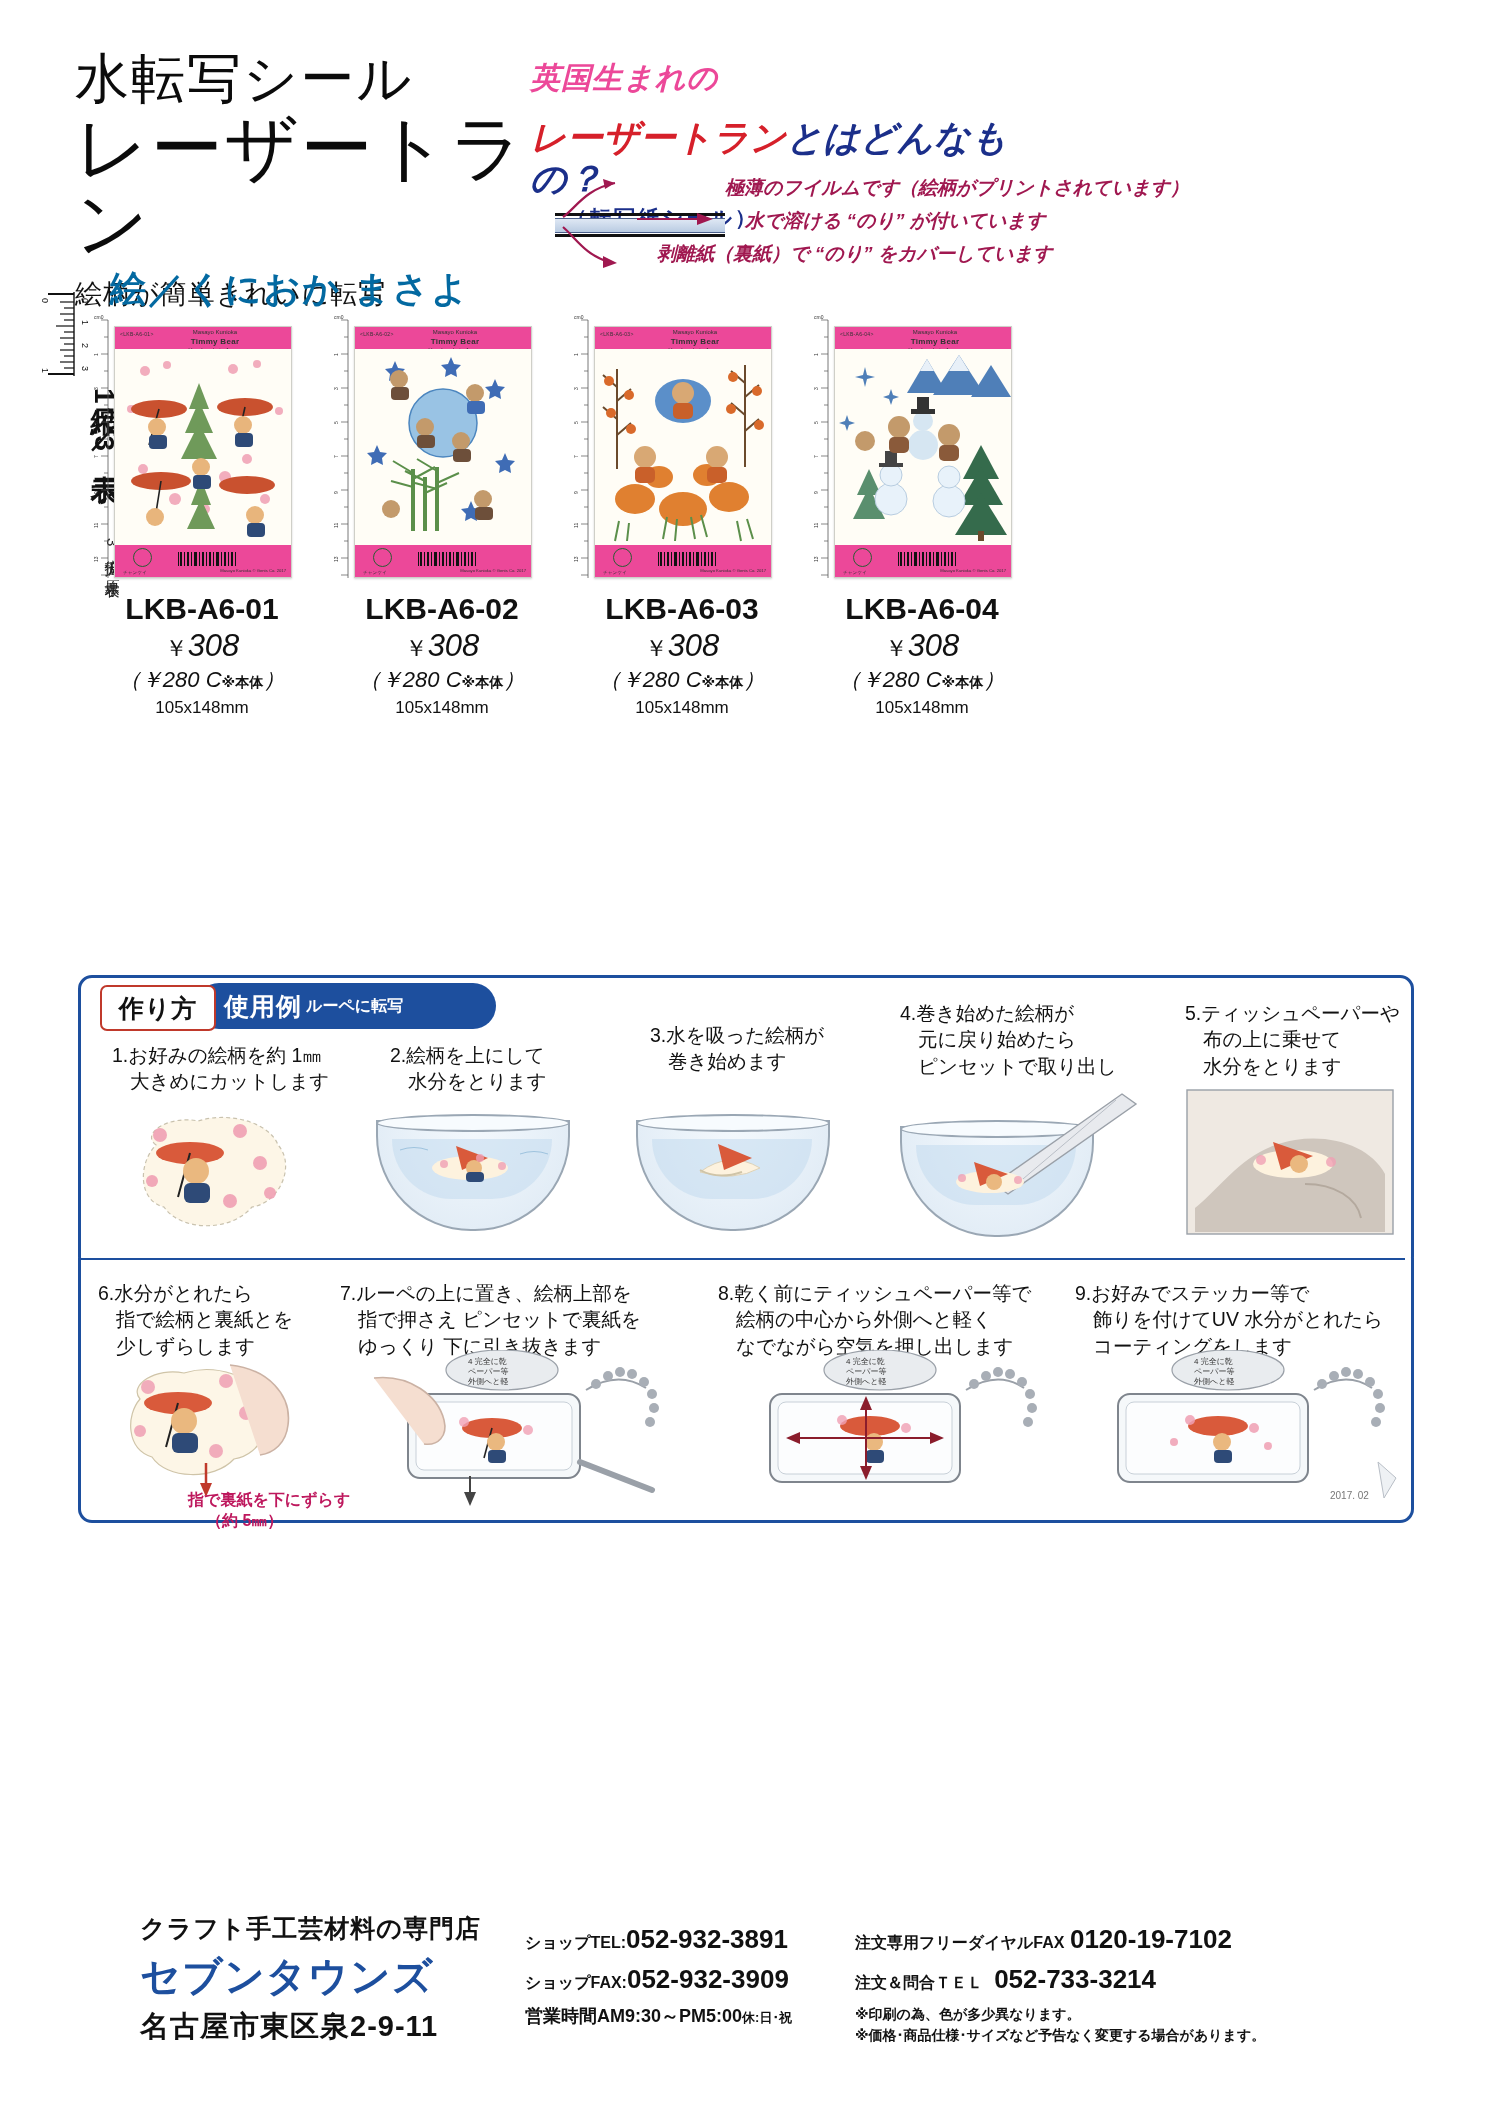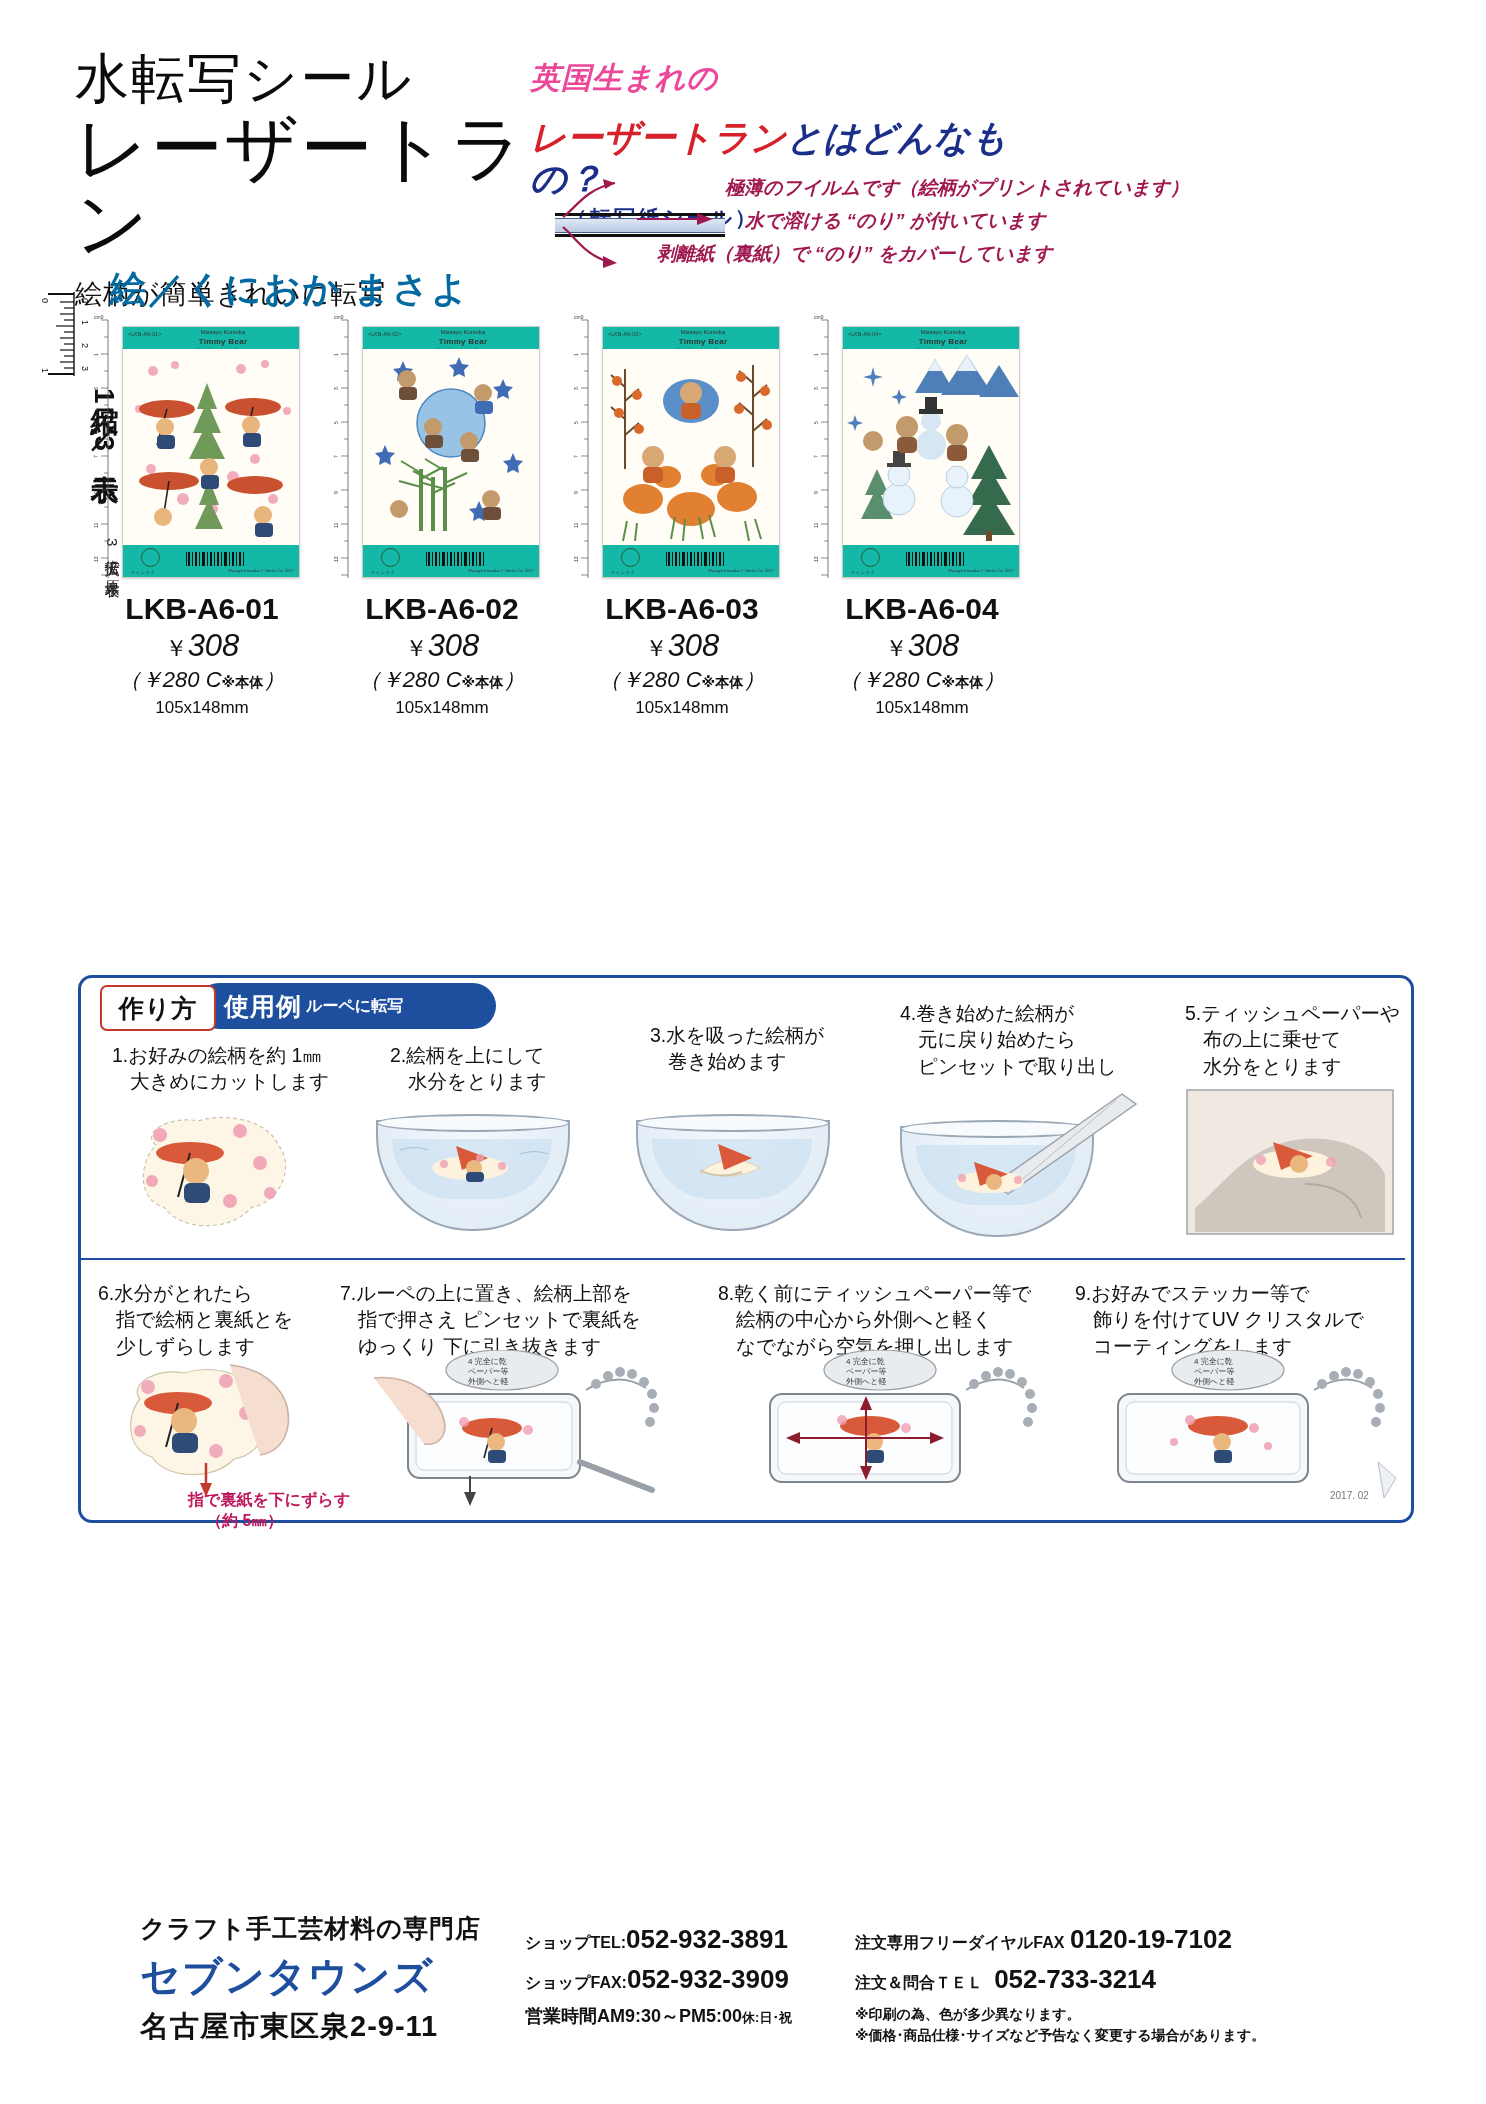--- a/index.html
+++ b/index.html
@@ -44,22 +44,22 @@
   .scale-label{position:absolute;left:40px;top:96px;width:46px;
     writing-mode:vertical-rl;font-size:28px;font-weight:bold;letter-spacing:2px;line-height:1.0;}
   .scale-label2{position:absolute;left:62px;top:250px;width:26px;
     writing-mode:vertical-rl;font-size:15px;letter-spacing:1px;line-height:1.0;color:#222;}
   .mini-ruler{position:absolute;left:8px;top:0px;width:58px;height:92px;}
 
   
   .cards{position:absolute;left:92px;top:312px;width:1020px;height:400px;}
   .card{position:absolute;top:0;width:200px;}
   .card .ruler-v{position:absolute;left:0;top:0;width:22px;height:270px;}
-  .sheet{position:absolute;left:30px;top:14px;width:176px;height:250px;
-    background:#14b8a6;border:1px solid #cfcfc8;box-shadow:0 1px 2px rgba(0,0,0,.18);overflow:hidden;}
+  .sheet{position:absolute;left:22px;top:14px;width:176px;height:250px;
+    background:#ec4899;border:1px solid #cfcfc8;box-shadow:0 1px 2px rgba(0,0,0,.18);overflow:hidden;}
   .sheet .code{position:absolute;left:5px;top:4px;font-size:5px;letter-spacing:.3px;color:#333;}
   .sheet .brand{position:absolute;left:50px;top:2px;font-size:6px;color:#333;text-align:center;width:100px;line-height:1.25;}
   .sheet .brand b{font-size:8px;letter-spacing:.3px;}
   .sheet .art{position:absolute;left:0;top:22px;width:100%;height:196px;}
   .sheet .foot{position:absolute;left:0;bottom:0;width:100%;height:30px;border-top:0px;}
   .barcode{position:absolute;left:62px;bottom:9px;width:62px;height:16px;}
   .logo-circ{position:absolute;left:18px;bottom:10px;width:17px;height:17px;border-radius:50%;
     border:1px solid #2b5d34;}
   .foot-txt{position:absolute;left:8px;bottom:2px;font-size:4.5px;color:#333;letter-spacing:.2px;}
   .foot-txt2{position:absolute;right:5px;bottom:4px;font-size:4.2px;color:#333;}
@@ -814,21 +814,21 @@
     <span class="ind">指で押さえ ピンセットで裏紙を</span>
     <span class="ind">ゆっくり 下に引き抜きます</span>
   </div>
   <div class="step" style="left:718px;top:1280px;width:340px;">
     <span class="n">8.</span><span>乾く前にティッシュペーパー等で</span>
     <span class="ind">絵柄の中心から外側へと軽く</span>
     <span class="ind">なでながら空気を押し出します</span>
   </div>
   <div class="step" style="left:1075px;top:1280px;width:320px;">
     <span class="n">9.</span><span>お好みでステッカー等で</span>
-    <span class="ind">飾りを付けてUV クリスタルで</span>
+    <span class="ind">飾りを付けてUV 水分がとれたら</span>
     <span class="ind">コーティングをします</span>
   </div>
 
   <div class="fig" style="left:110px;top:1355px;width:220px;height:145px;">
     <svg width="220" height="145" viewBox="0 0 220 145">
       <path d="M30 44 C18 30 46 12 74 18 C106 8 146 22 152 44 C168 64 152 100 124 104 C104 126 56 124 42 102 C16 94 16 60 30 44 Z" fill="#fdf6e7" stroke="#cfc4a8" stroke-width="1.2"></path>
       <ellipse cx="68" cy="48" rx="34" ry="11" fill="#d95a3b"></ellipse>
       <line x1="68" y1="48" x2="56" y2="92" stroke="#222" stroke-width="2"></line>
       <circle cx="74" cy="66" r="13" fill="#eab87f"></circle>
       <rect x="62" y="78" width="26" height="20" rx="6" fill="#2e4a77"></rect>

